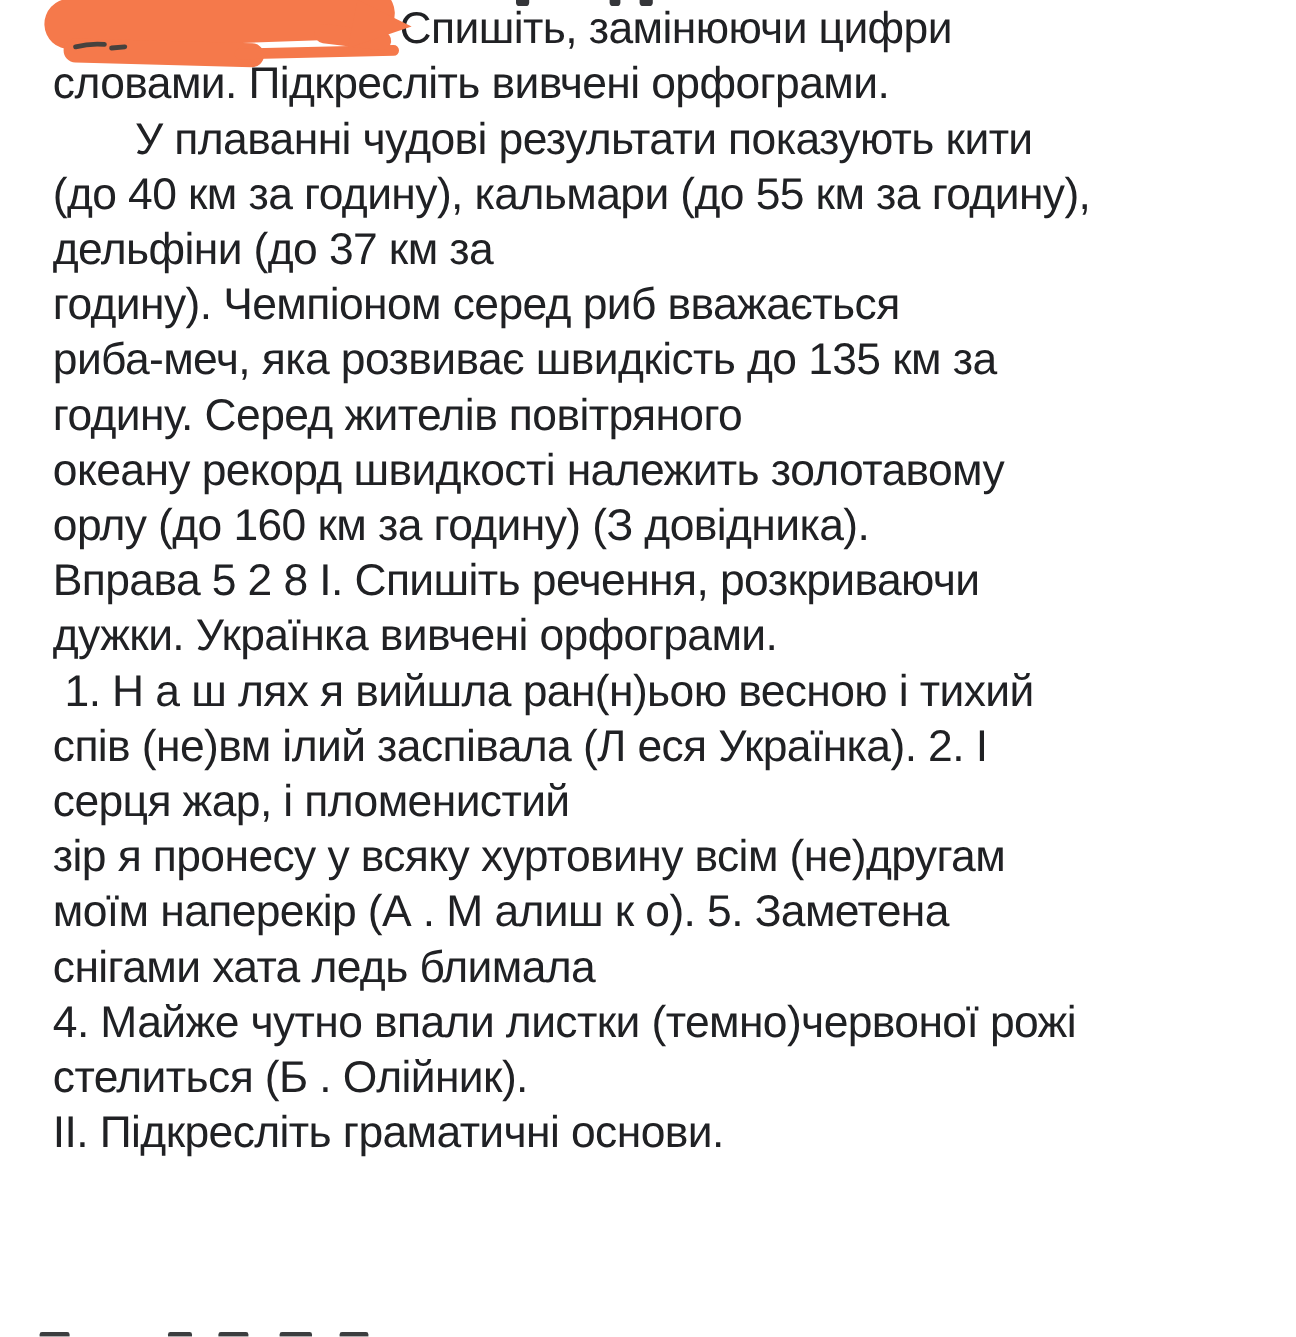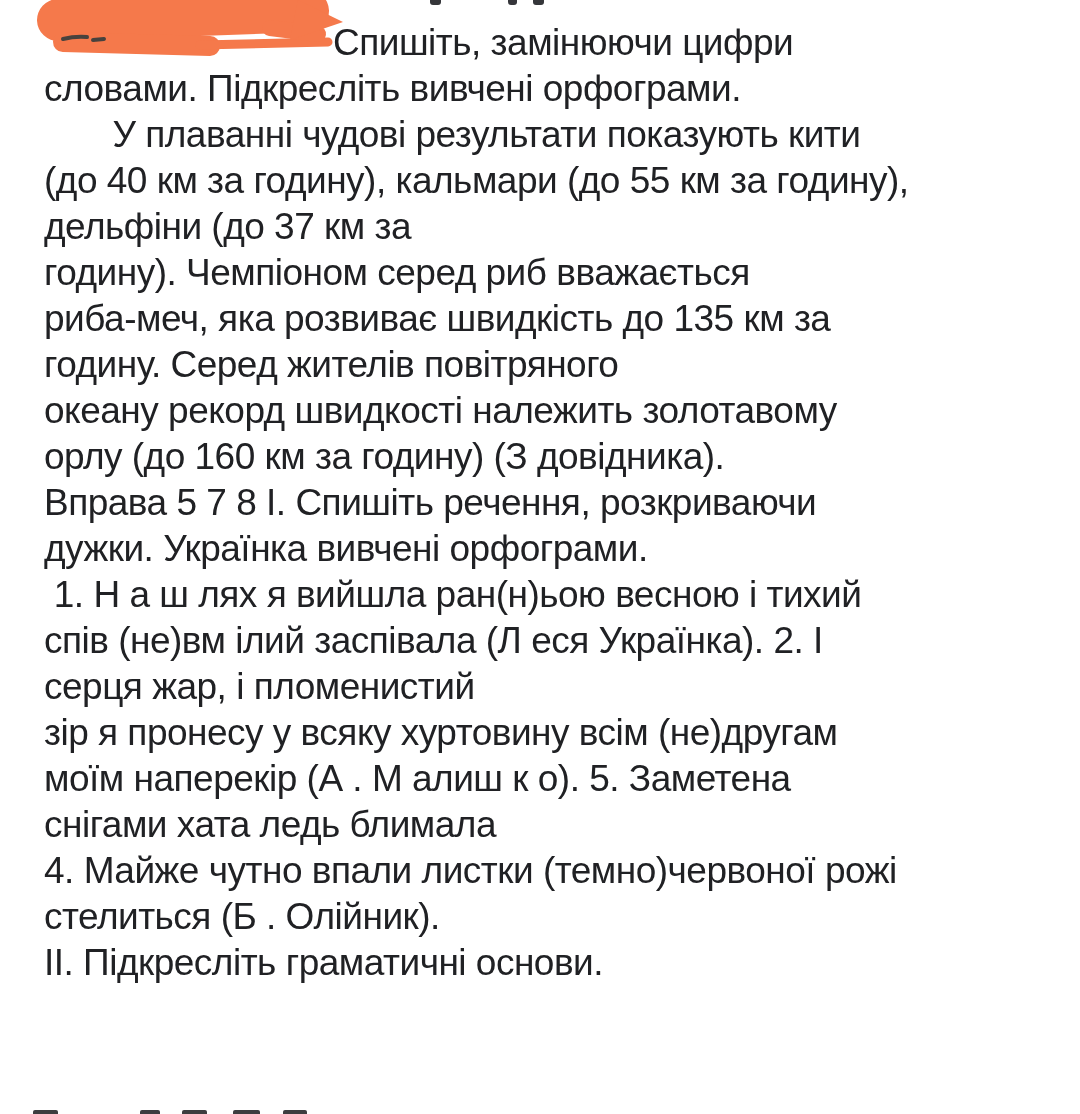--- a/index.html
+++ b/index.html
@@ -15,21 +15,21 @@
     background: #ffffff;
     font-family: "Liberation Sans", "DejaVu Sans", sans-serif;
     color: #202124;
     overflow: hidden;
   }
   .textblock {
     position: absolute;
     left: 44px;
     top: 0;
     width: 1020px;
-    padding-top: 20px;
+    padding-top: 1px;
     font-size: 37px;
     line-height: 46px;
     letter-spacing: -0.5px;
   }
   .textline {
     white-space: pre;
     height: 46px;
   }
   
   .textline:first-child {
@@ -79,21 +79,21 @@
       <div class="textline">Спишіть, замінюючи цифри</div>
       <div class="textline">словами. Підкресліть вивчені орфограми.</div>
       <div class="textline">       У плаванні чудові результати показують кити</div>
       <div class="textline">(до 40 км за годину), кальмари (до 55 км за годину),</div>
       <div class="textline">дельфіни (до 37 км за</div>
       <div class="textline">годину). Чемпіоном серед риб вважається</div>
       <div class="textline">риба-меч, яка розвиває швидкість до 135 км за</div>
       <div class="textline">годину. Серед жителів повітряного</div>
       <div class="textline">океану рекорд швидкості належить золотавому</div>
       <div class="textline">орлу (до 160 км за годину) (З довідника).</div>
-      <div class="textline">Вправа 5 7 8 І. Спишіть речення, розкриваючи</div>
+      <div class="textline">Вправа 5 2 8 І. Спишіть речення, розкриваючи</div>
       <div class="textline">дужки. Українка вивчені орфограми.</div>
       <div class="textline"> 1. Н а ш лях я вийшла ран(н)ьою весною і тихий</div>
       <div class="textline">спів (не)вм ілий заспівала (Л еся Українка). 2. І</div>
       <div class="textline">серця жар, і пломенистий</div>
       <div class="textline">зір я пронесу у всяку хуртовину всім (не)другам</div>
       <div class="textline">моїм наперекір (А . М алиш к о). 5. Заметена</div>
       <div class="textline">снігами хата ледь блимала</div>
       <div class="textline">4. Майже чутно впали листки (темно)червоної рожі</div>
       <div class="textline">стелиться (Б . Олійник).</div>
       <div class="textline">ІІ. Підкресліть граматичні основи.</div>

